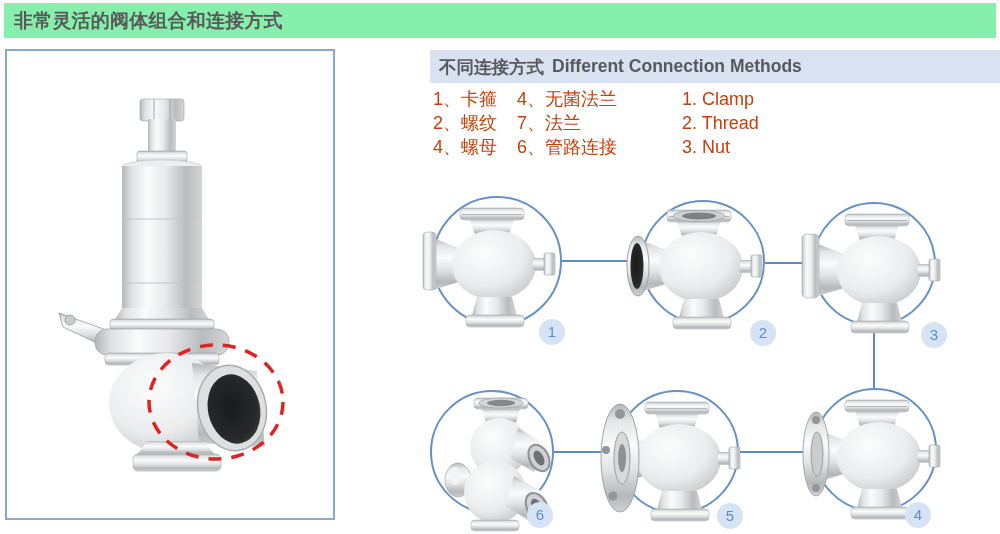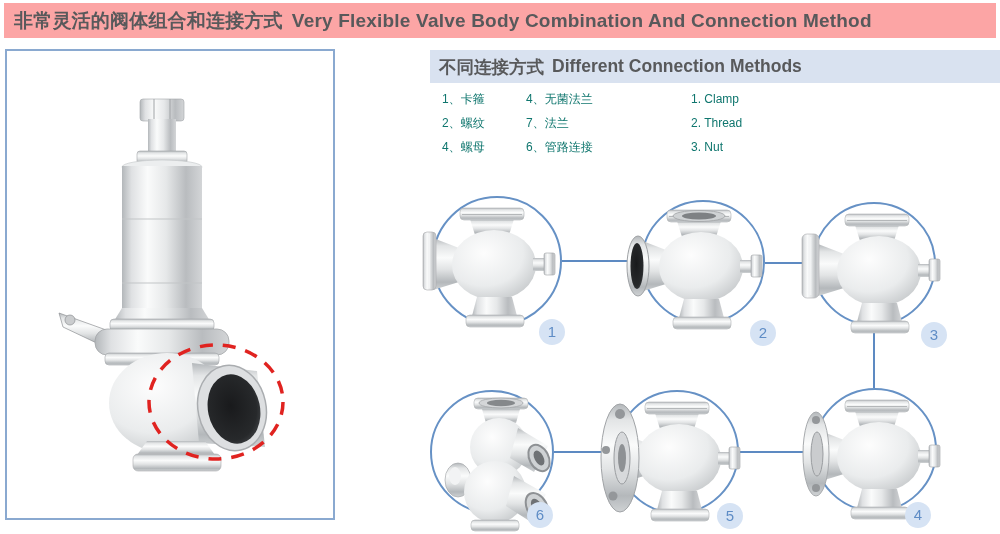--- a/index.html
+++ b/index.html
@@ -3,40 +3,40 @@
 <meta charset="utf-8">
 <style>
   html,body{margin:0;padding:0;}
   body{
     width:1000px;height:534px;position:relative;background:#ffffff;
     font-family:"Liberation Sans", sans-serif;overflow:hidden;
   }
   
   .title-bar{
     position:absolute;left:4px;top:3px;width:992px;height:35px;
-    background:#fca5a5;display:flex;align-items:center;gap:9px;
+    background:#86efac;display:flex;align-items:center;gap:9px;
     padding-left:10px;box-sizing:border-box;
   }
   .title-bar span{font-size:19px;font-weight:bold;color:#58595b;letter-spacing:.2px;white-space:nowrap;}
   
   .left-panel{
     position:absolute;left:5px;top:49px;width:330px;height:471px;
     border:2px solid #8aa9d0;box-sizing:border-box;background:#ffffff;
   }
   .left-panel svg{position:absolute;left:0;top:0;}
   
   .section-heading{
     position:absolute;left:430px;top:50px;width:676px;height:33px;
     background:#d9e2f0;display:flex;align-items:center;gap:8px;
     padding-left:9px;box-sizing:border-box;
   }
   .section-heading span{font-size:17.5px;font-weight:bold;color:#58595b;white-space:nowrap;}
   
   .legend-col{position:absolute;top:87px;}
-  .legend-item{font-size:12px;color:#0f766e;line-height:24px;white-space:nowrap;margin-left:9px;}
+  .legend-item{font-size:18px;color:#c2410c;line-height:24px;white-space:nowrap;}
   
   .connector{position:absolute;background:#5d8ac2;}
   .node-circle{
     position:absolute;border:2px solid #6691c5;border-radius:50%;
     width:124px;height:124px;box-sizing:border-box;background:transparent;
   }
   .node-circle.big{width:130px;height:130px;}
   .valve-svg{position:absolute;width:150px;height:140px;}
   .badge{
     position:absolute;width:26px;height:26px;border-radius:50%;
@@ -86,21 +86,20 @@
       <rect x="118" y="60" width="14" height="13" fill="url(#mv)"></rect>
       <rect x="129" y="55" width="11" height="22" rx="2" fill="url(#mh)" stroke="#9fa2a5" stroke-width=".6"></rect>
       <path d="M62 99 L97 99 L102 118 L57 118 Z" fill="url(#mh)"></path>
       <rect x="51" y="117" width="58" height="12" rx="4" fill="url(#mv)" stroke="#b0b3b6" stroke-width=".6"></rect>
     </g>
   </defs>
 </svg>
 
 <header class="title-bar">
   <span>非常灵活的阀体组合和连接方式</span>
-  <span>Very Flexible Valve Body Combination And Connection Method</span>
 </header>
 
 <figure class="left-panel" style="margin:0">
   <svg viewBox="0 0 326 467" width="326" height="467">
 
     <rect x="133" y="48" width="44" height="22" rx="3" fill="url(#mh)" stroke="#a3a6a9" stroke-width=".6"></rect>
     <line x1="147" y1="48" x2="147" y2="70" stroke="#9fa2a5" stroke-width="1"></line>
     <line x1="163" y1="48" x2="163" y2="70" stroke="#9fa2a5" stroke-width="1"></line>
     <rect x="141" y="68" width="28" height="38" fill="url(#mh)"></rect>
     <rect x="130" y="100" width="50" height="13" rx="3" fill="url(#mv)" stroke="#a3a6a9" stroke-width=".6"></rect>

